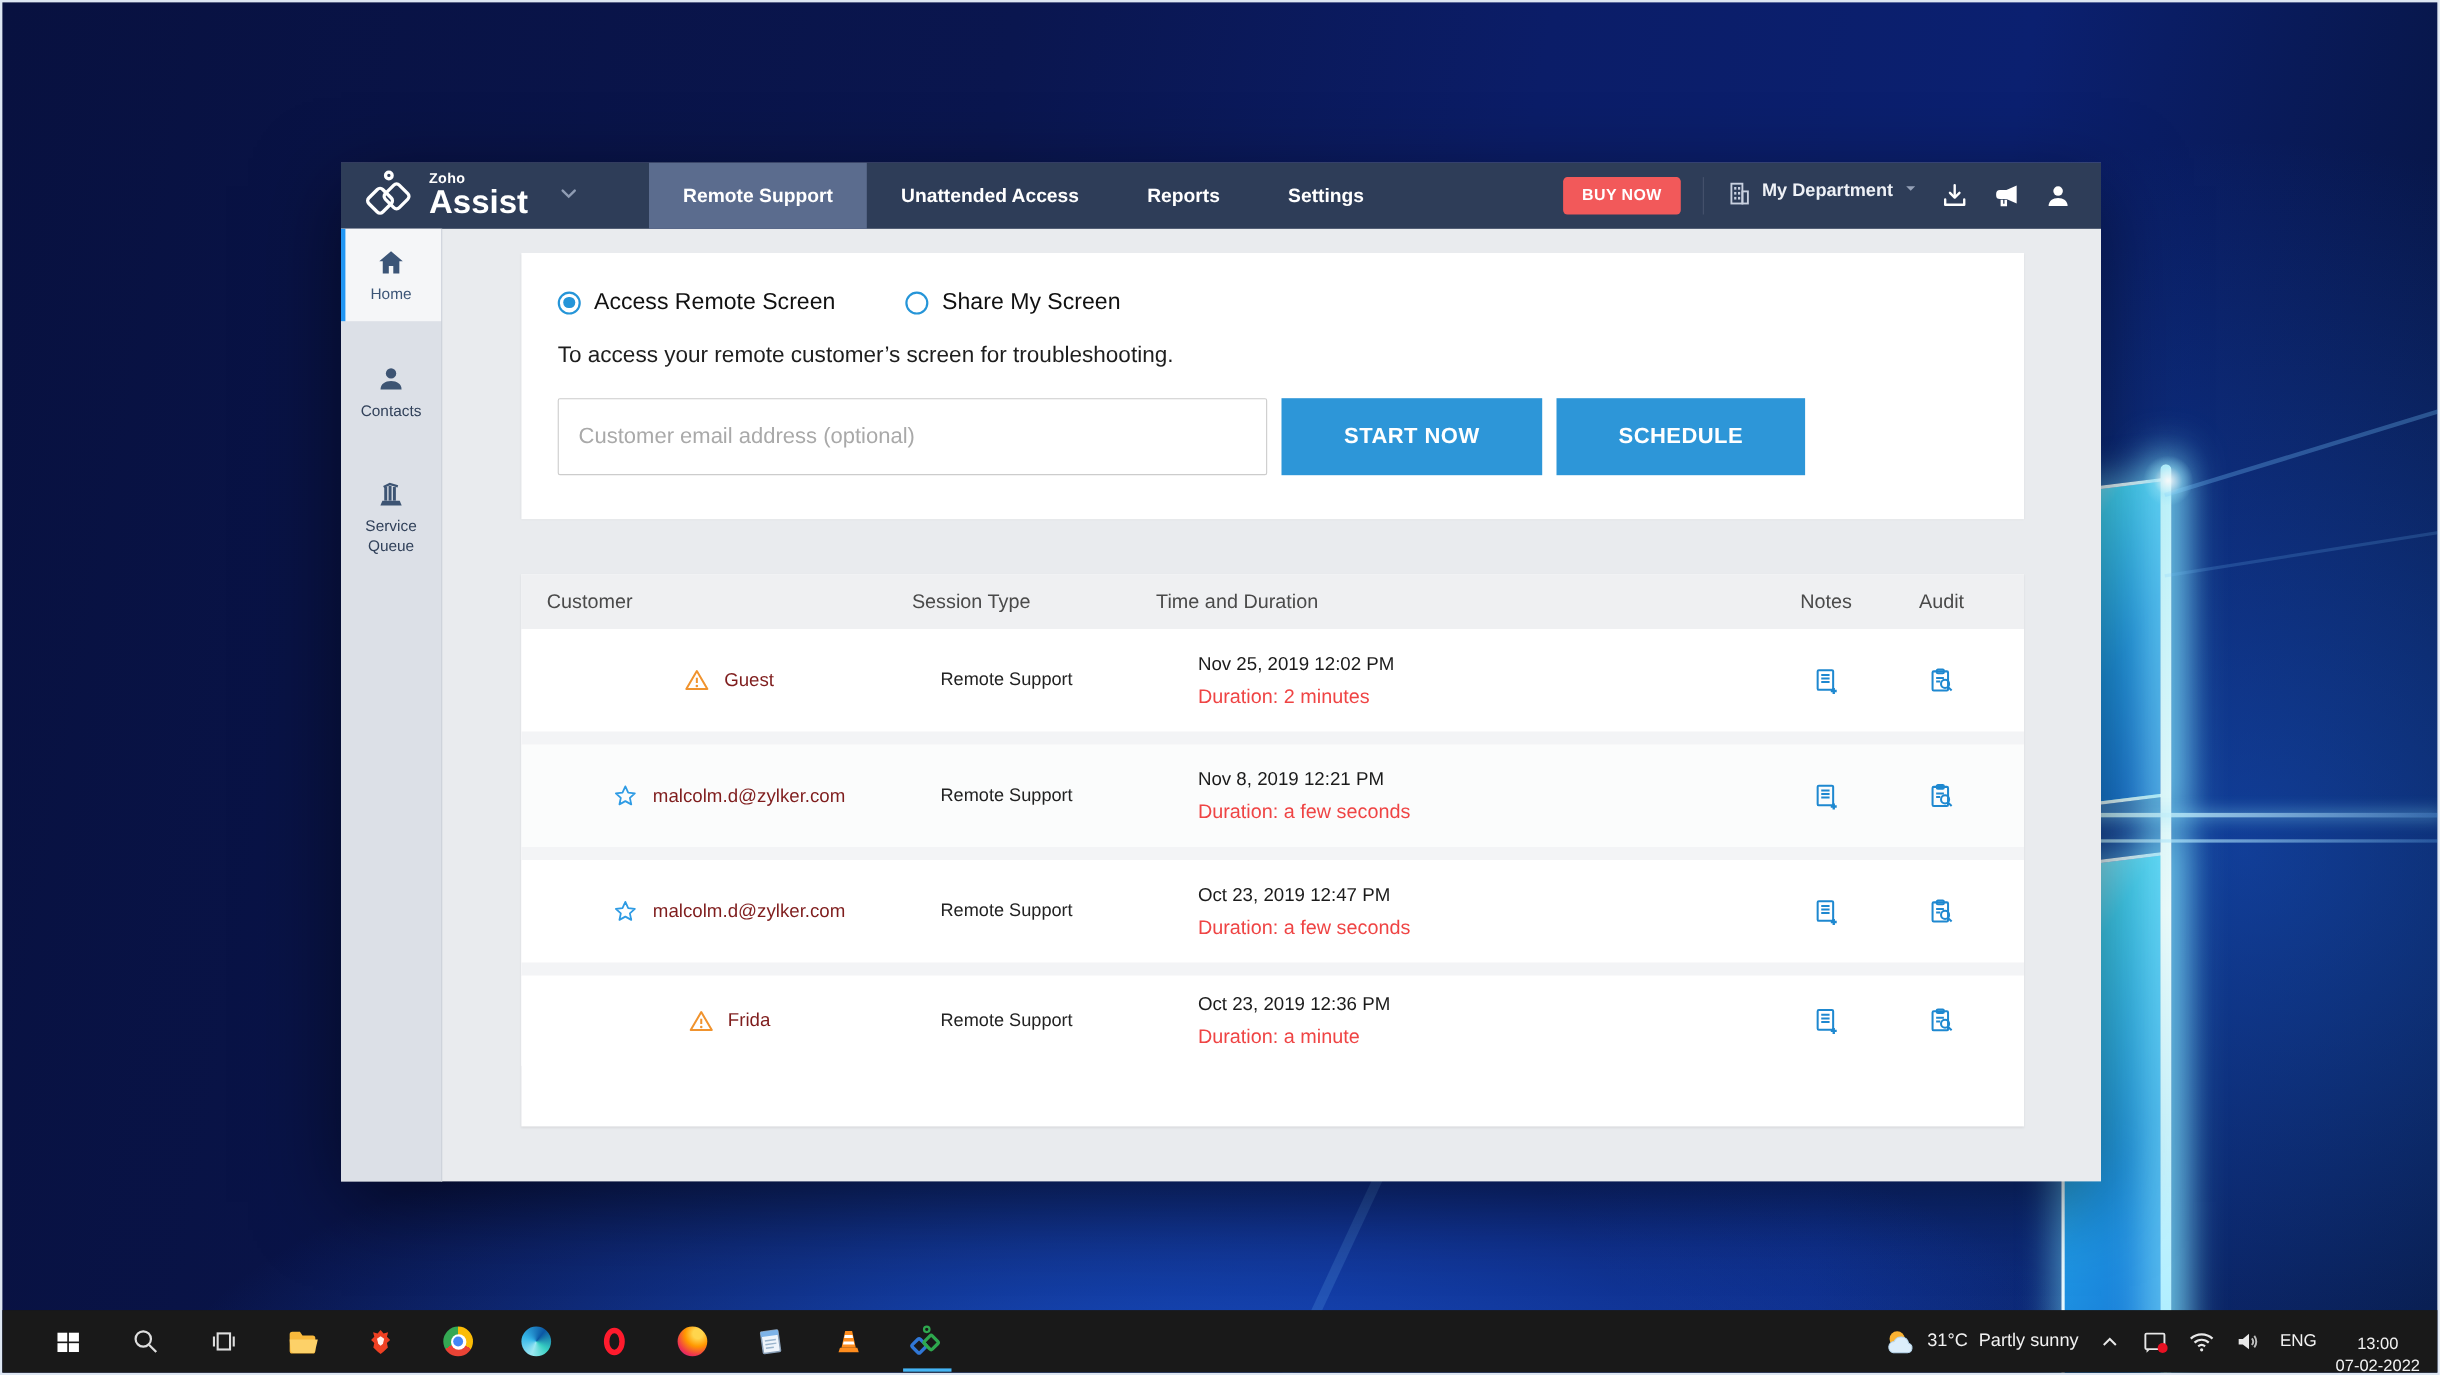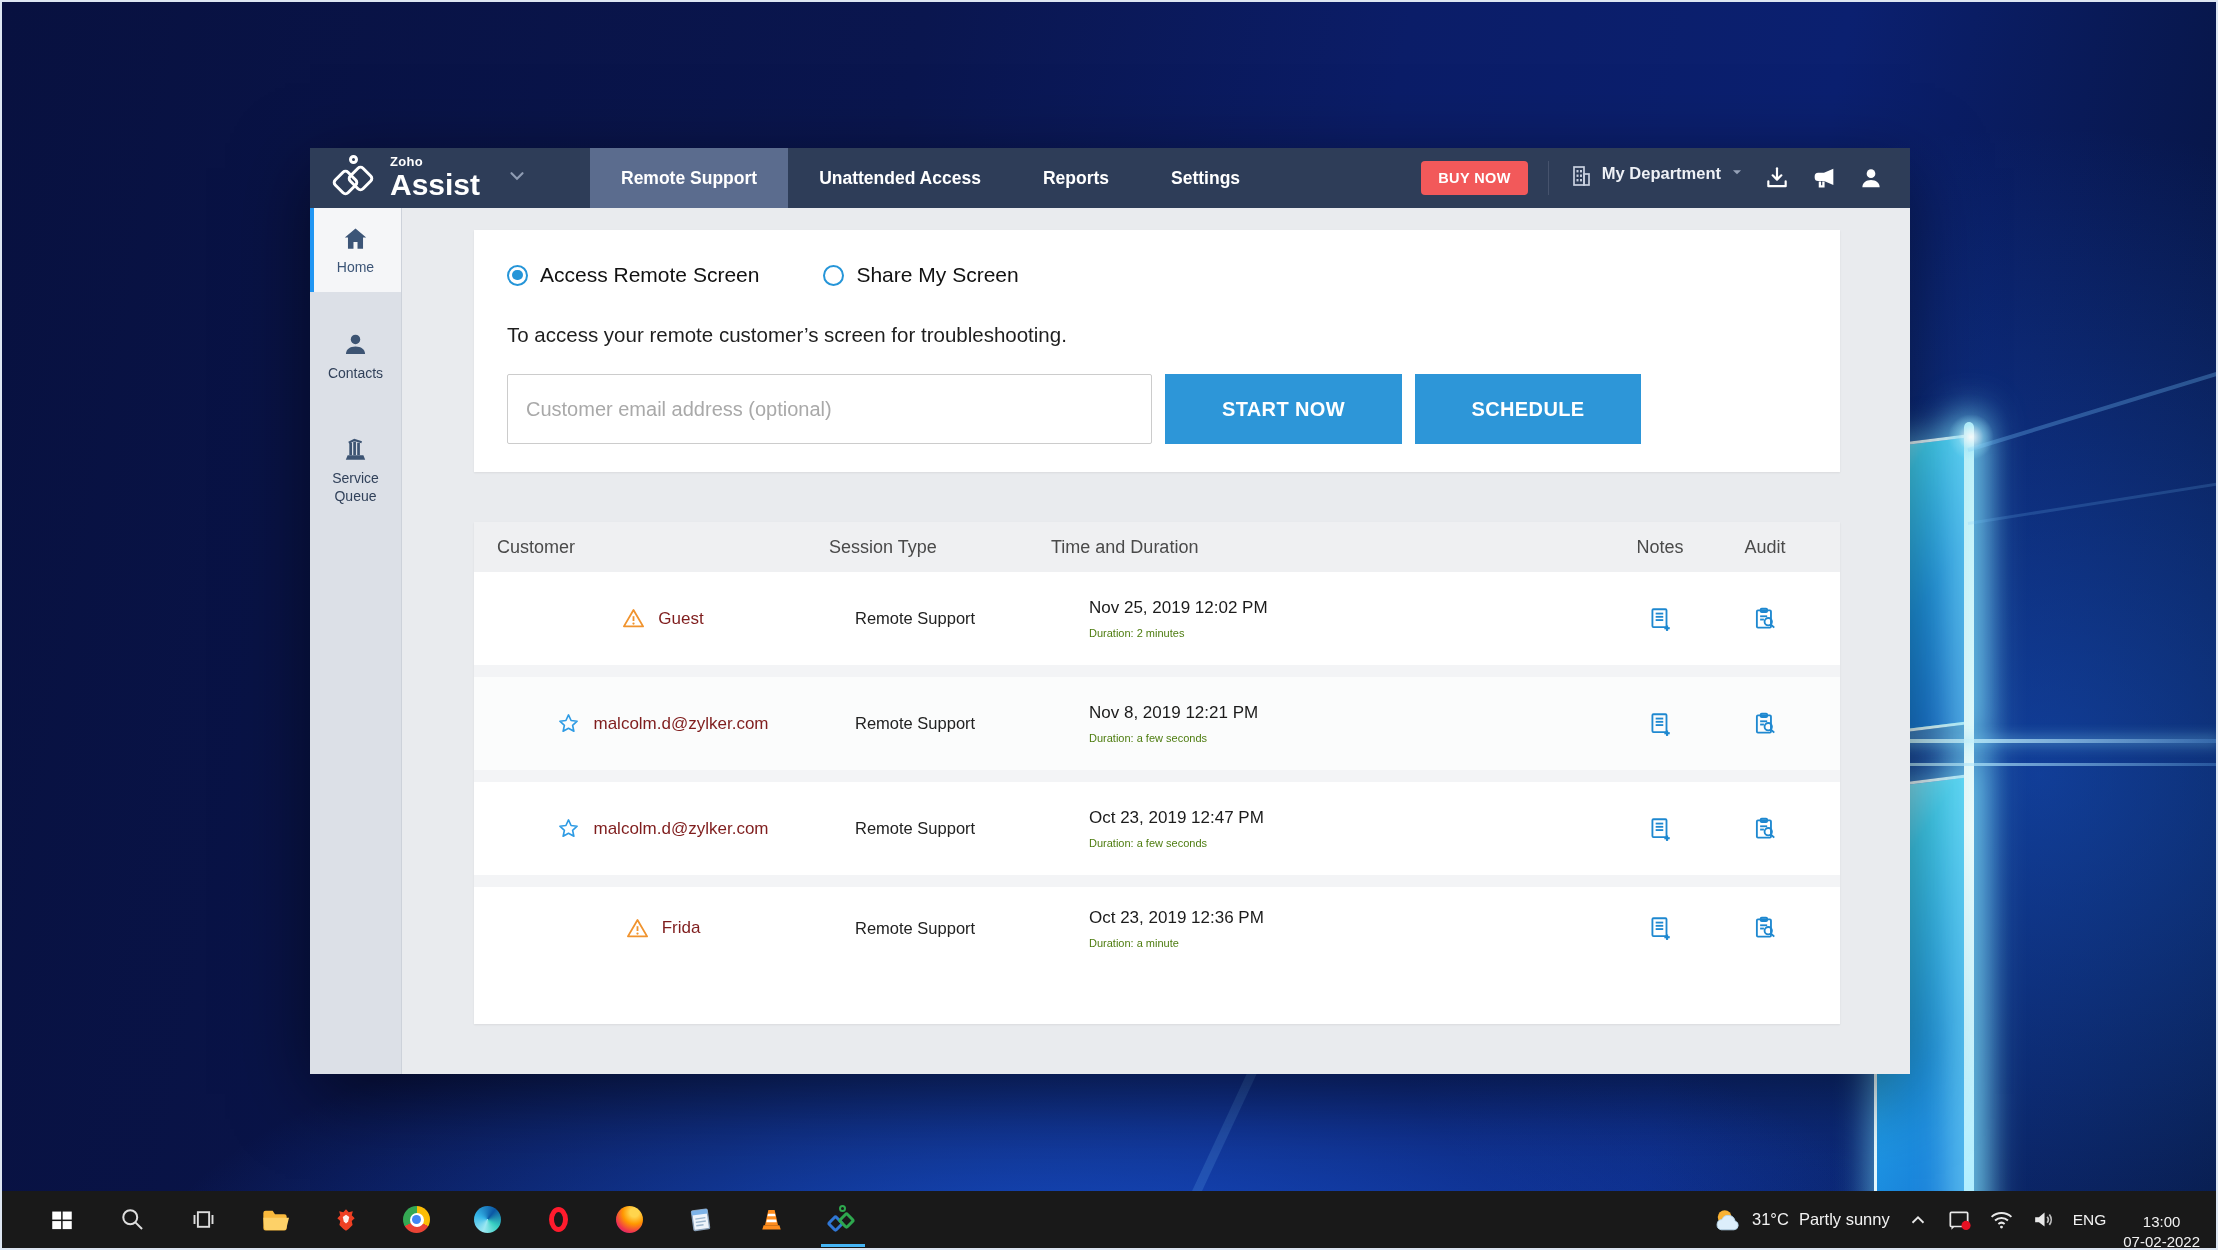--- a/index.html
+++ b/index.html
@@ -58,21 +58,21 @@
             font-size:14px; color:#31415a; text-align:center; cursor:pointer; line-height:1.25;}
   .sideitem.active{background:#f5f6f8; border-left:4px solid #2196f3; padding-left:0; color:#3c5577;}
   .sideitem + .sideitem{margin-top:22px;}
   .main{flex:1; padding:22px 70px 16px 72px; overflow:hidden;}
   .card{background:#fff; box-shadow:0 1px 2px rgba(0,0,0,.07);}
   .card1{height:242px; padding:33px 0 0 33px;}
   .radiorow{display:flex; align-items:center; gap:64px;}
   .radiolabel{display:flex; align-items:center; gap:12px; font-size:21px; color:#111; cursor:pointer;}
   .radio{width:21px; height:21px; border:2.4px solid #2595d8; border-radius:50%; position:relative; flex:0 0 21px;}
   .radio.sel::after{content:""; position:absolute; left:3px; top:3px; width:10.5px; height:10.5px; border-radius:50%; background:#2595d8;}
-  .instruction{margin-top:36px; font-size:20.5px; color:#1e1e1e;}
+  .instruction{margin-top:24px; font-size:20.5px; color:#1e1e1e;}
   .formrow{margin-top:27px; display:flex; align-items:center;}
   .emailinput{width:645px; height:70px; border:1px solid #ccc; border-radius:2px; padding:0 18px; font-size:20px;
               font-family:"Liberation Sans","DejaVu Sans",sans-serif; color:#333;}
   .emailinput::placeholder{color:#a9a9a9;}
   .btn{height:70px; border:none; color:#fff; background:#2d96d8; font-size:20px; font-weight:700; letter-spacing:.4px;
        cursor:pointer; font-family:"Liberation Sans","DejaVu Sans",sans-serif;}
   .btn.start{width:237px; margin-left:13px;}
   .btn.schedule{width:226px; margin-left:13px;}
   .card2{margin-top:50px; height:502px;}
   .tabbar{height:55px; display:flex; justify-content:center; align-items:stretch;}
@@ -81,21 +81,21 @@
   .thead,.trow{display:grid; grid-template-columns:332px 222px 1fr 110px 100px; align-items:center; padding:0 25px 0 23px;}
   .thead{height:50px; background:#eff0f2; font-size:18px; color:#4a4a4a;}
   .th-center{text-align:center;}
   .trow{height:105px; background:#fff; border-bottom:12px solid #f3f4f6;}
   .trow.alt{background:#fbfcfc;}
   .trow.last{height:82px; border-bottom:none;}
   .cell-cust{display:flex; align-items:center; gap:13px; font-size:17px; color:#7f1d1d;justify-content:center;}
   .cell-sess{font-size:16.5px; color:#222; padding-left:26px;}
   .cell-time{padding-left:38px;}
   .cell-time .t1{font-size:17px; color:#1b1b1b;}
-  .cell-time .t2{font-size:11px; color:#4d7c0f; margin-top:9px;}
+  .cell-time .t2{font-size:18px; color:#ef4444; margin-top:9px;}
   .cell-ic{display:flex; justify-content:center; cursor:pointer;}
   
   .taskbar{position:absolute; left:0; bottom:0; width:100%; height:57px; background:#191919; display:flex; align-items:stretch; z-index:5;}
   .tbtn{width:71px; display:flex; align-items:center; justify-content:center; position:relative; cursor:pointer;}
   .tbtn.first{margin-left:24px;}
   .tbtn .underline{position:absolute; bottom:1px; left:14px; right:13px; height:3px; background:#45b5f5;}
   .tray{margin-left:auto; display:flex; align-items:center; gap:17px; padding-right:16px; color:#f2f2f2;}
   .weather{display:flex; align-items:center; gap:10px; font-size:16.5px; cursor:pointer;}
   .trayic{display:flex; align-items:center; cursor:pointer;}
   .lang{font-size:15.5px; cursor:pointer;}

